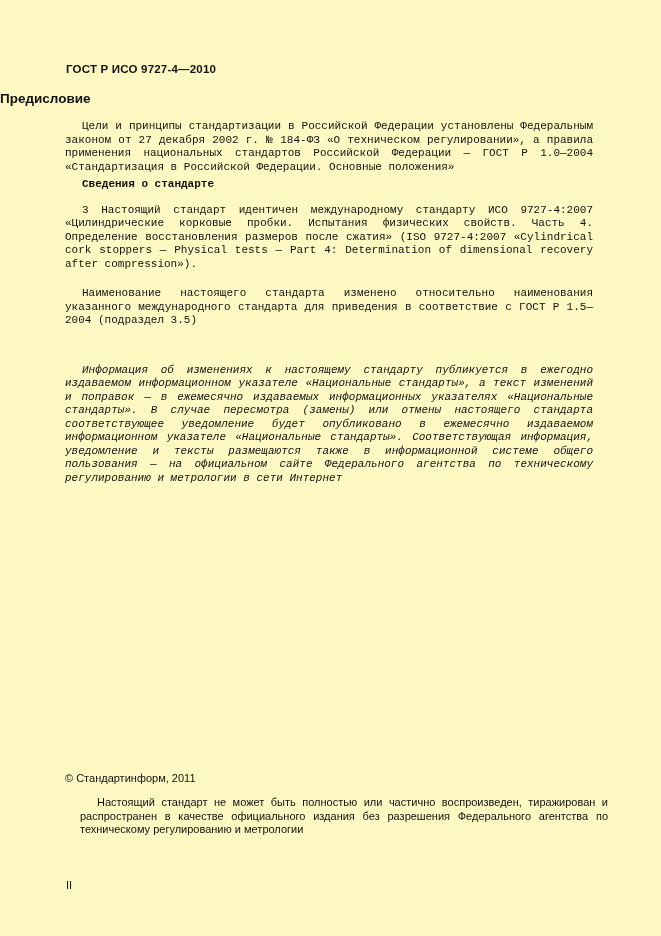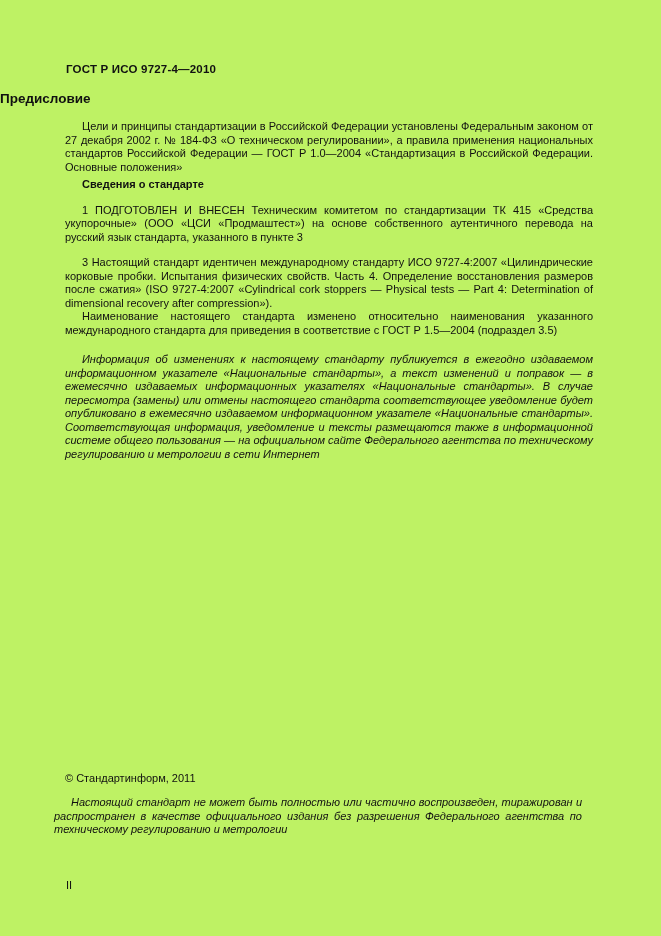--- a/index.html
+++ b/index.html
@@ -4,21 +4,21 @@
 <style>
   html, body {
     margin: 0;
     padding: 0;
     background: #ffffff;
   }
   .page {
     position: relative;
     width: 661px;
     height: 936px;
-    background: #bef264;
+    background: #fef9c3;
     font-family: "Liberation Sans", sans-serif;
     color: #111111;
     overflow: hidden;
   }
   .doc-code {
     position: absolute;
     top: 63px;
     left: 66px;
     font-size: 11.5px;
     font-weight: bold;
@@ -38,56 +38,56 @@
     top: 120px;
     left: 65px;
     width: 528px;
     font-size: 11px;
     line-height: 13.5px;
   }
   .para {
     margin: 0;
     text-align: justify;
     text-indent: 17px;
+    font-family: Liberation Mono, monospace;
   }
   .sub-heading {
     margin: 4px 0 0 0;
     text-indent: 17px;
     font-weight: bold;
   }
   .clause {
     margin-top: 12px;
   }
   .clause-note {
-    margin-top: 0;
+    margin-top: 16px;
   }
   .pub-note {
-    margin-top: 16px;
+    margin-top: 36px;
     font-style: italic;
   }
   .copyright {
     position: absolute;
     top: 772px;
     left: 65px;
     width: 528px;
     text-align: left;
     font-size: 11px;
     line-height: 13.5px;
   }
   .legal {
     position: absolute;
     top: 796px;
-    left: 54px;
+    left: 80px;
     width: 528px;
     font-size: 11px;
     line-height: 13.5px;
     text-align: justify;
     text-indent: 17px;
     margin: 0;
-    font-style: italic;
   }
   .page-num {
     position: absolute;
     top: 847px;
     left: 66px;
     font-size: 11px;
     margin-top: 32px;
   }
 </style>
 </head>
@@ -98,21 +98,20 @@
   <div class="doc-code">ГОСТ Р ИСО 9727-4—2010</div>
 
   <div class="fw-title">Предисловие</div>
 
   <div class="content">
 
     <p class="para">Цели и принципы стандартизации в Российской Федерации установлены Федеральным законом от 27 декабря 2002 г. № 184-ФЗ «О техническом регулировании», а правила применения национальных стандартов Российской Федерации — ГОСТ Р 1.0—2004 «Стандартизация в Российской Федерации. Основные положения»</p>
 
     <p class="para sub-heading">Сведения о стандарте</p>
 
-    <p class="para clause">1 ПОДГОТОВЛЕН И ВНЕСЕН Техническим комитетом по стандартизации ТК 415 «Средства укупорочные» (ООО «ЦСИ «Продмаштест») на основе собственного аутентичного перевода на русский язык стандарта, указанного в пункте 3</p>
 
 
     <p class="para clause">3 Настоящий стандарт идентичен международному стандарту ИСО 9727-4:2007 «Цилиндрические корковые пробки. Испытания физических свойств. Часть 4. Определение восстановления размеров после сжатия» (ISO 9727-4:2007 «Cylindrical cork stoppers — Physical tests — Part 4: Determination of dimensional recovery after compression»).</p>
 
     <p class="para clause-note">Наименование настоящего стандарта изменено относительно наименования указанного международного стандарта для приведения в соответствие с ГОСТ Р 1.5—2004 (подраздел 3.5)</p>
 
 
     <p class="para pub-note">Информация об изменениях к настоящему стандарту публикуется в ежегодно издаваемом информационном указателе «Национальные стандарты», а текст изменений и поправок — в ежемесячно издаваемых информационных указателях «Национальные стандарты». В случае пересмотра (замены) или отмены настоящего стандарта соответствующее уведомление будет опубликовано в ежемесячно издаваемом информационном указателе «Национальные стандарты». Соответствующая информация, уведомление и тексты размещаются также в информационной системе общего пользования — на официальном сайте Федерального агентства по техническому регулированию и метрологии в сети Интернет</p>
 
   </div>

